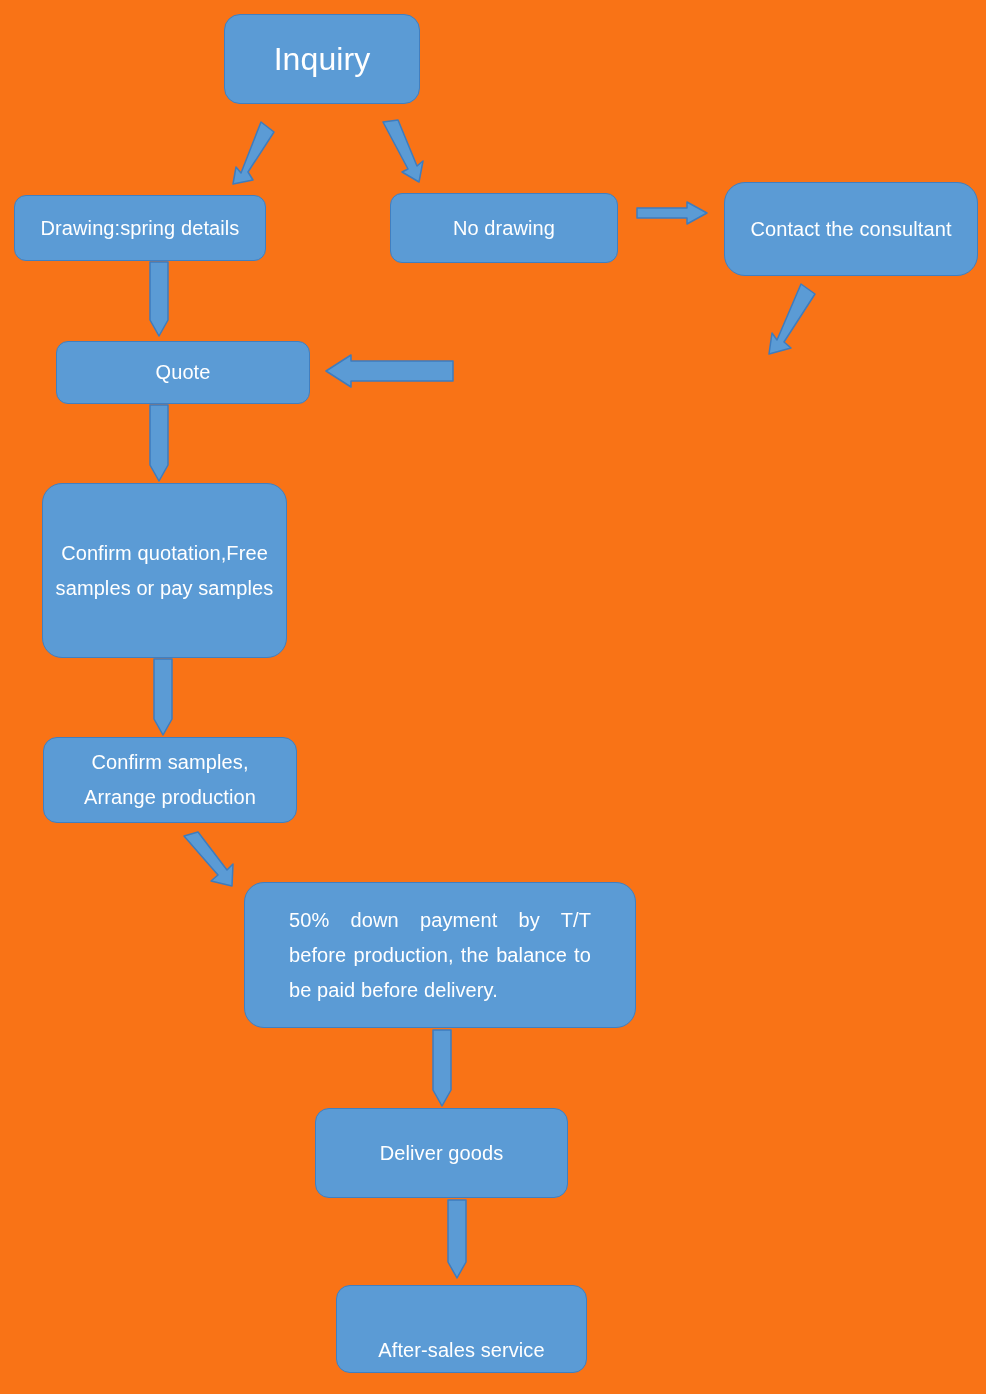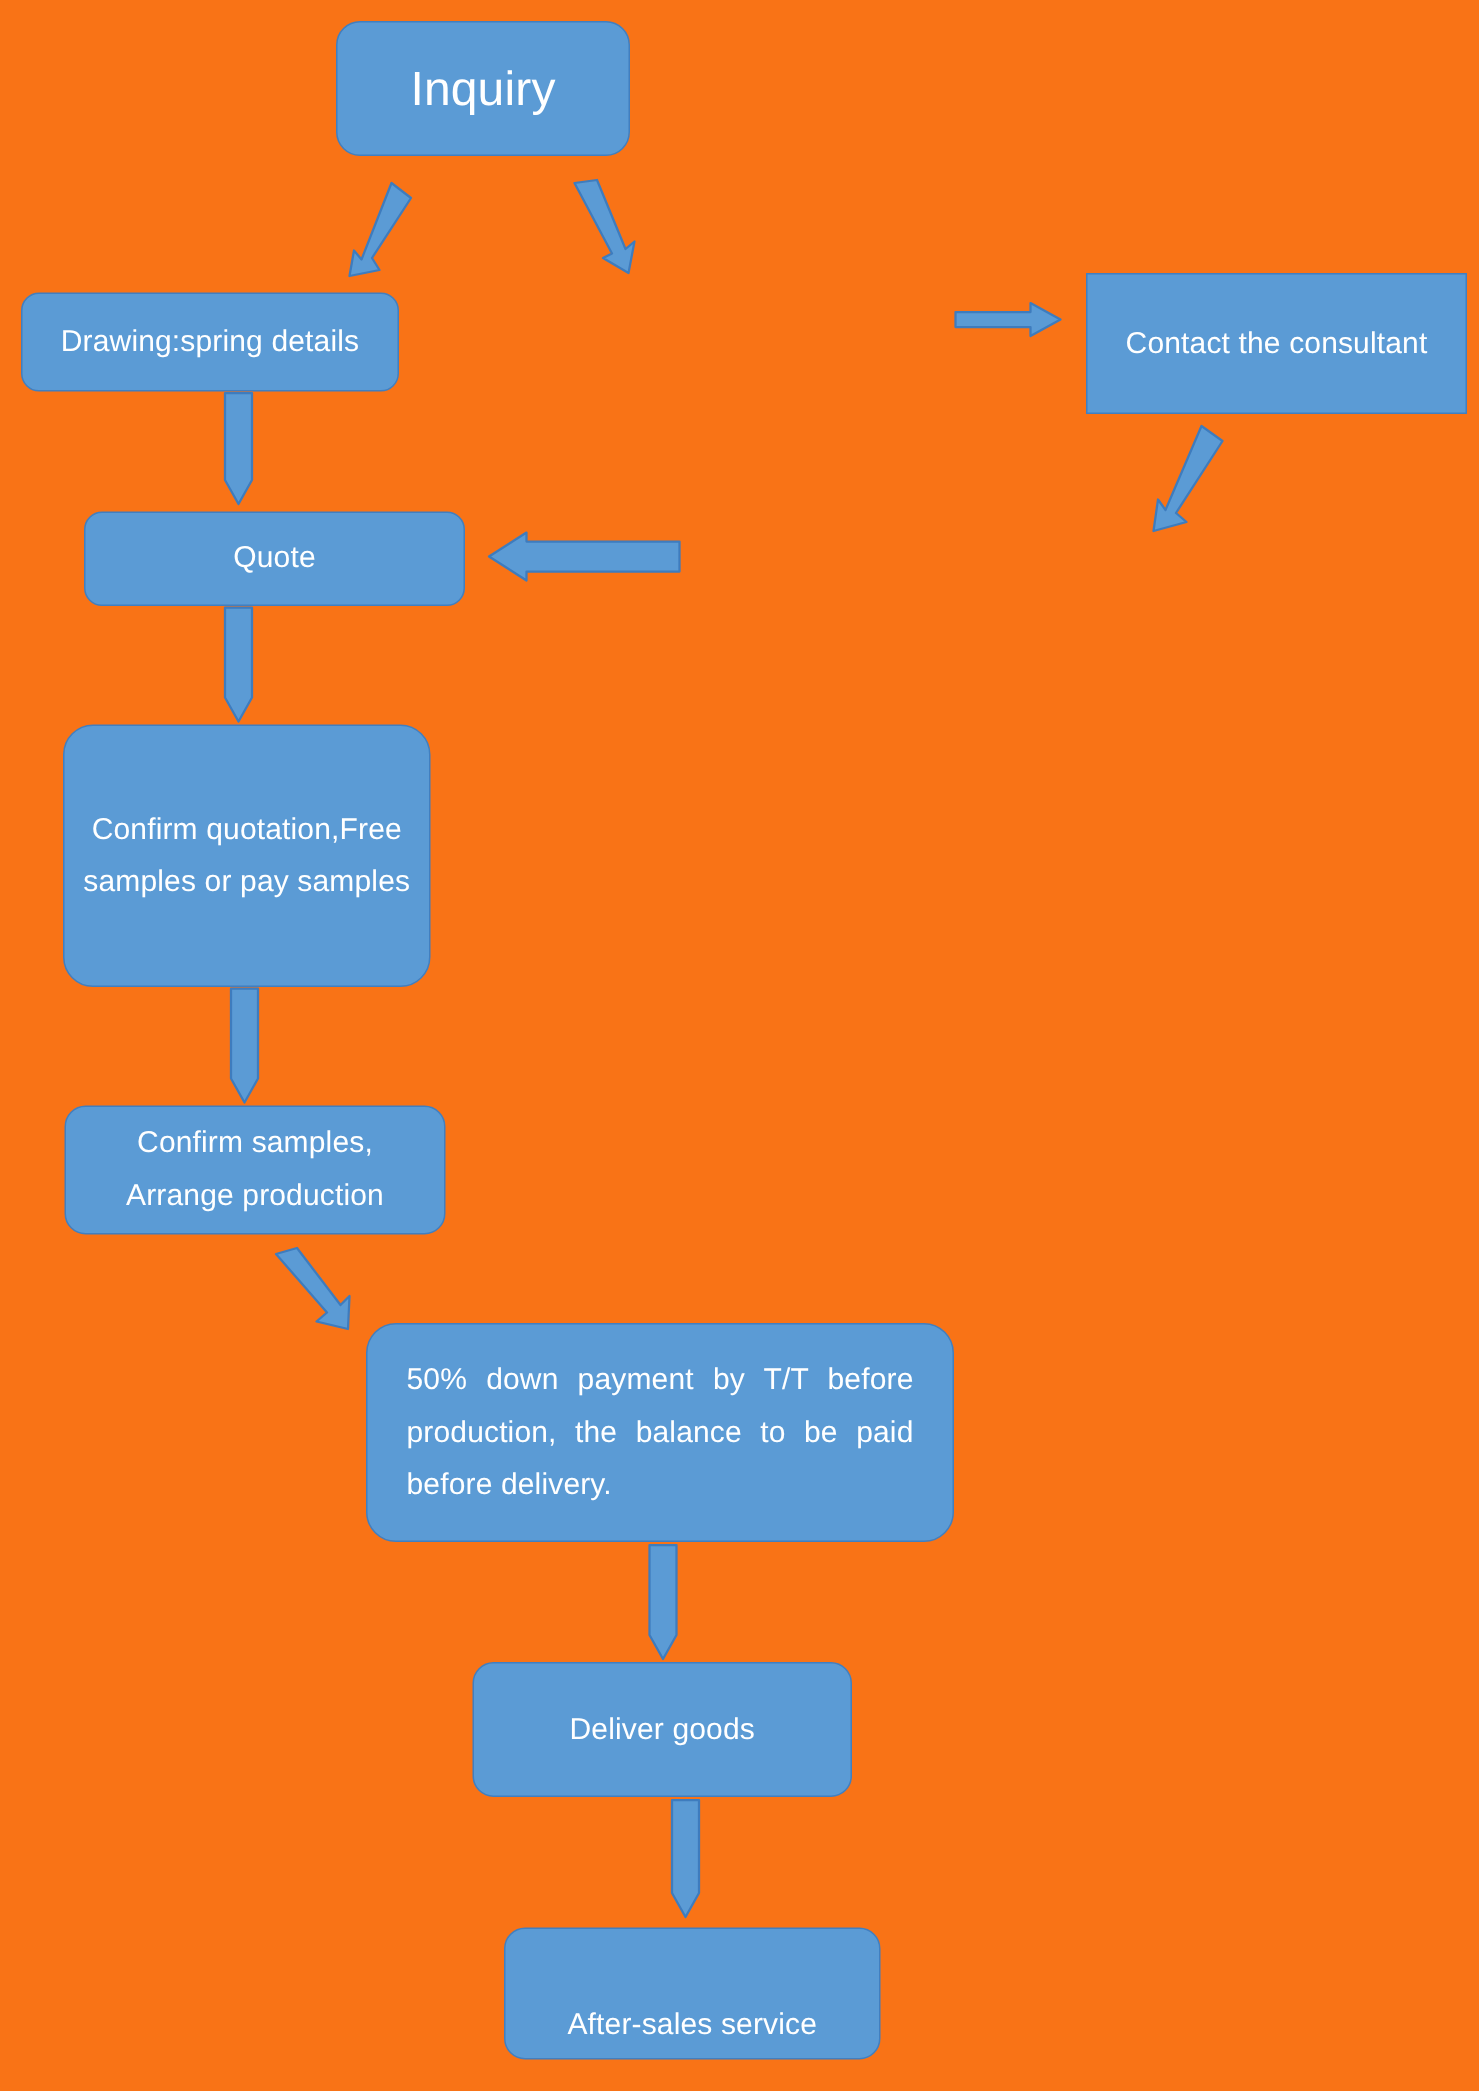--- a/index.html
+++ b/index.html
@@ -46,21 +46,21 @@
   #node-drawing {
     left: 14px; top: 195px; width: 252px; height: 66px;
     border-radius: 12px;
   }
   #node-nodrawing {
     left: 390px; top: 193px; width: 228px; height: 70px;
     border-radius: 12px;
   }
   #node-contact {
     left: 724px; top: 182px; width: 254px; height: 94px;
-    border-radius: 0;
+    border-radius: 21px;
     justify-content: flex-end;
   }
   #node-quote {
     left: 32px; top: 341px; width: 254px; height: 63px;
     border-radius: 12px;
     margin-left: 24px;
   }
   #node-confirmdrawing {
     left: 452px; top: 339px; width: 254px; height: 64px;
     border-radius: 12px;
@@ -71,21 +71,21 @@
   }
   #node-confirmsamples {
     left: 43px; top: 737px; width: 254px; height: 86px;
     border-radius: 14px;
   }
   #node-payment {
     left: 244px; top: 882px; width: 392px; height: 146px;
     border-radius: 20px;
     text-align: justify;
     justify-content: flex-start;
-    padding: 4px 26px;
+    padding: 4px 44px;
   }
   #node-payment .txt { text-align: justify; text-align-last: left; }
   #node-deliver {
     left: 315px; top: 1108px; width: 253px; height: 90px;
     border-radius: 14px;
   }
   #node-aftersales {
     left: 336px; top: 1285px; width: 251px; height: 88px;
     border-radius: 14px;
     align-items: flex-end;
@@ -167,20 +167,23 @@
   </div>
 
   <div class="node" id="node-inquiry">
     <span class="txt">Inquiry</span>
   </div>
 
   <div class="node" id="node-drawing">
     <span class="txt">Drawing:spring details</span>
   </div>
 
+  <div class="node" id="node-nodrawing">
+    <span class="txt">No drawing</span>
+  </div>
 
   <div class="node" id="node-contact">
     <span class="txt">Contact the consultant</span>
   </div>
 
   <div class="node" id="node-quote">
     <span class="txt">Quote</span>
   </div>
 
 

